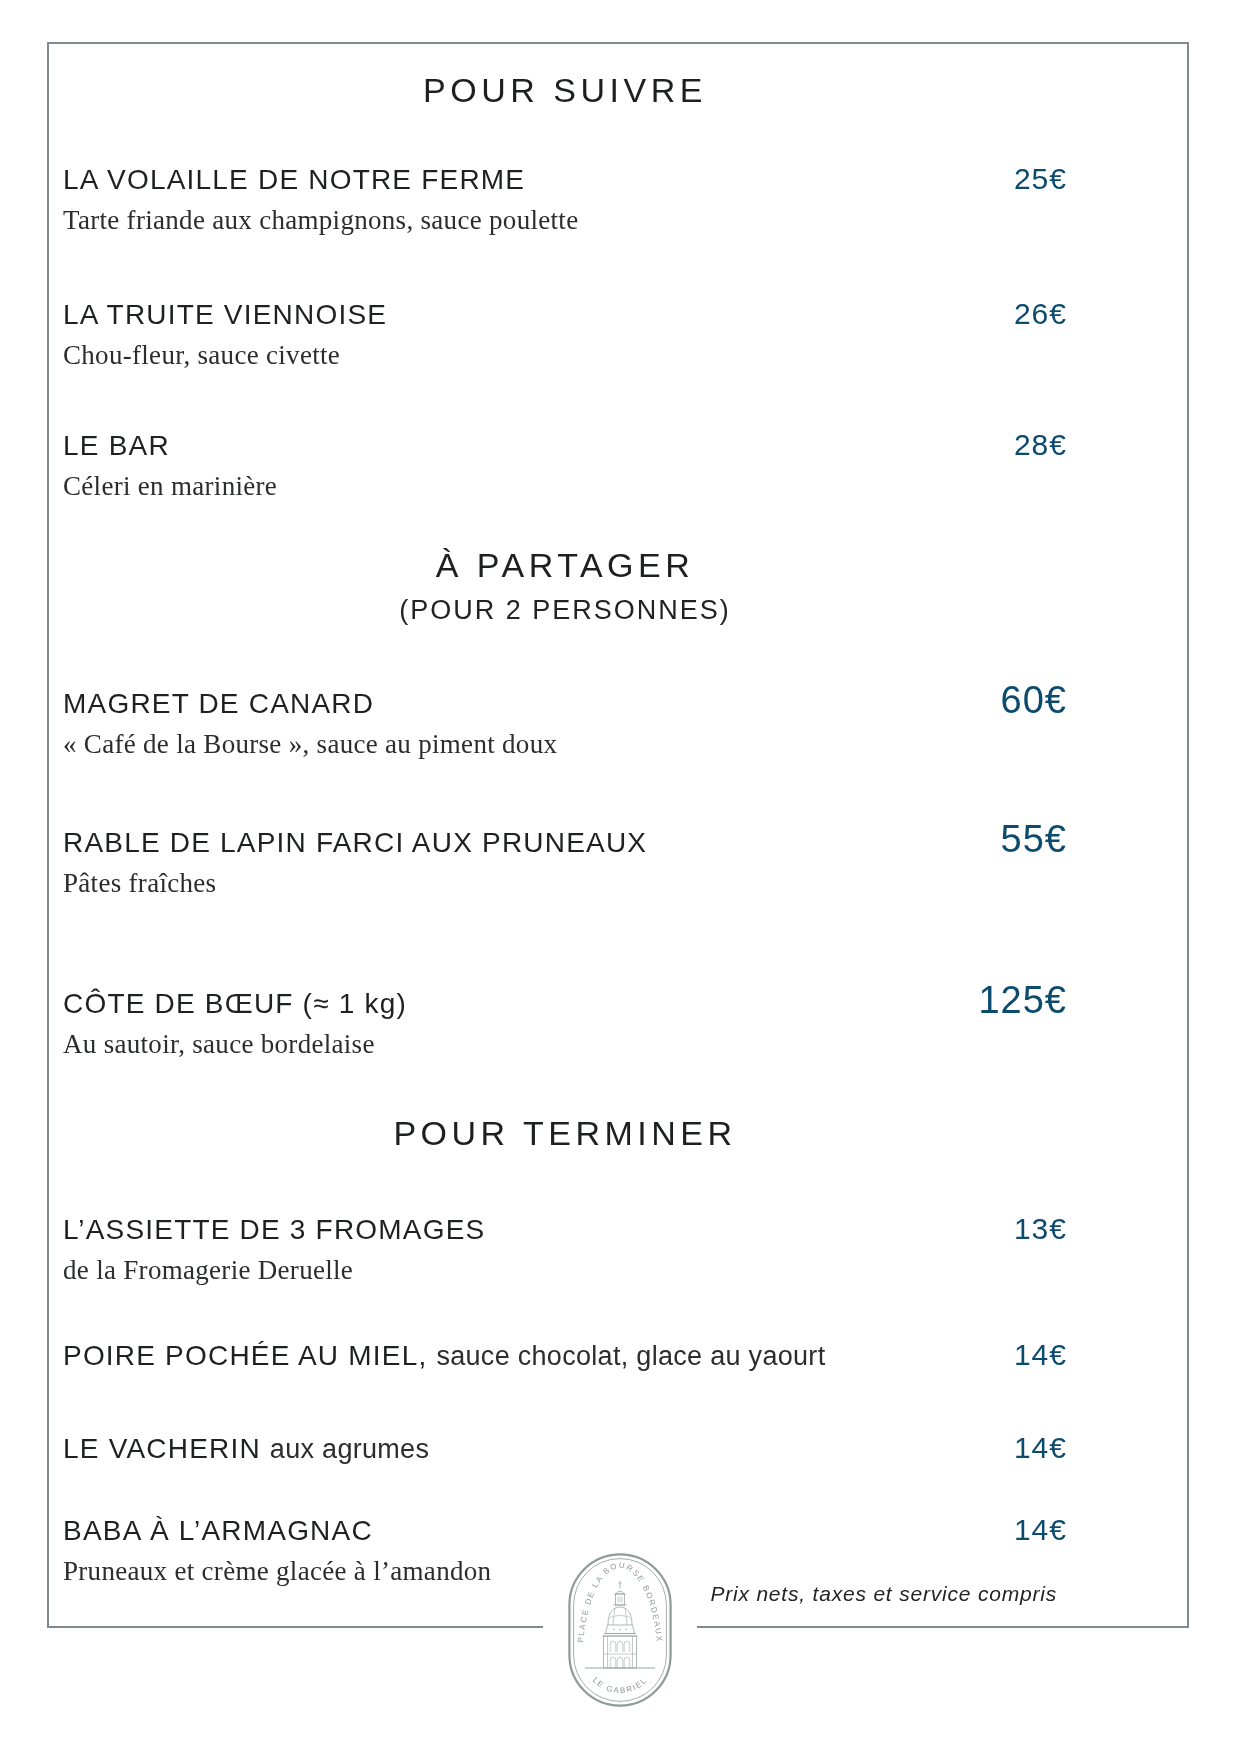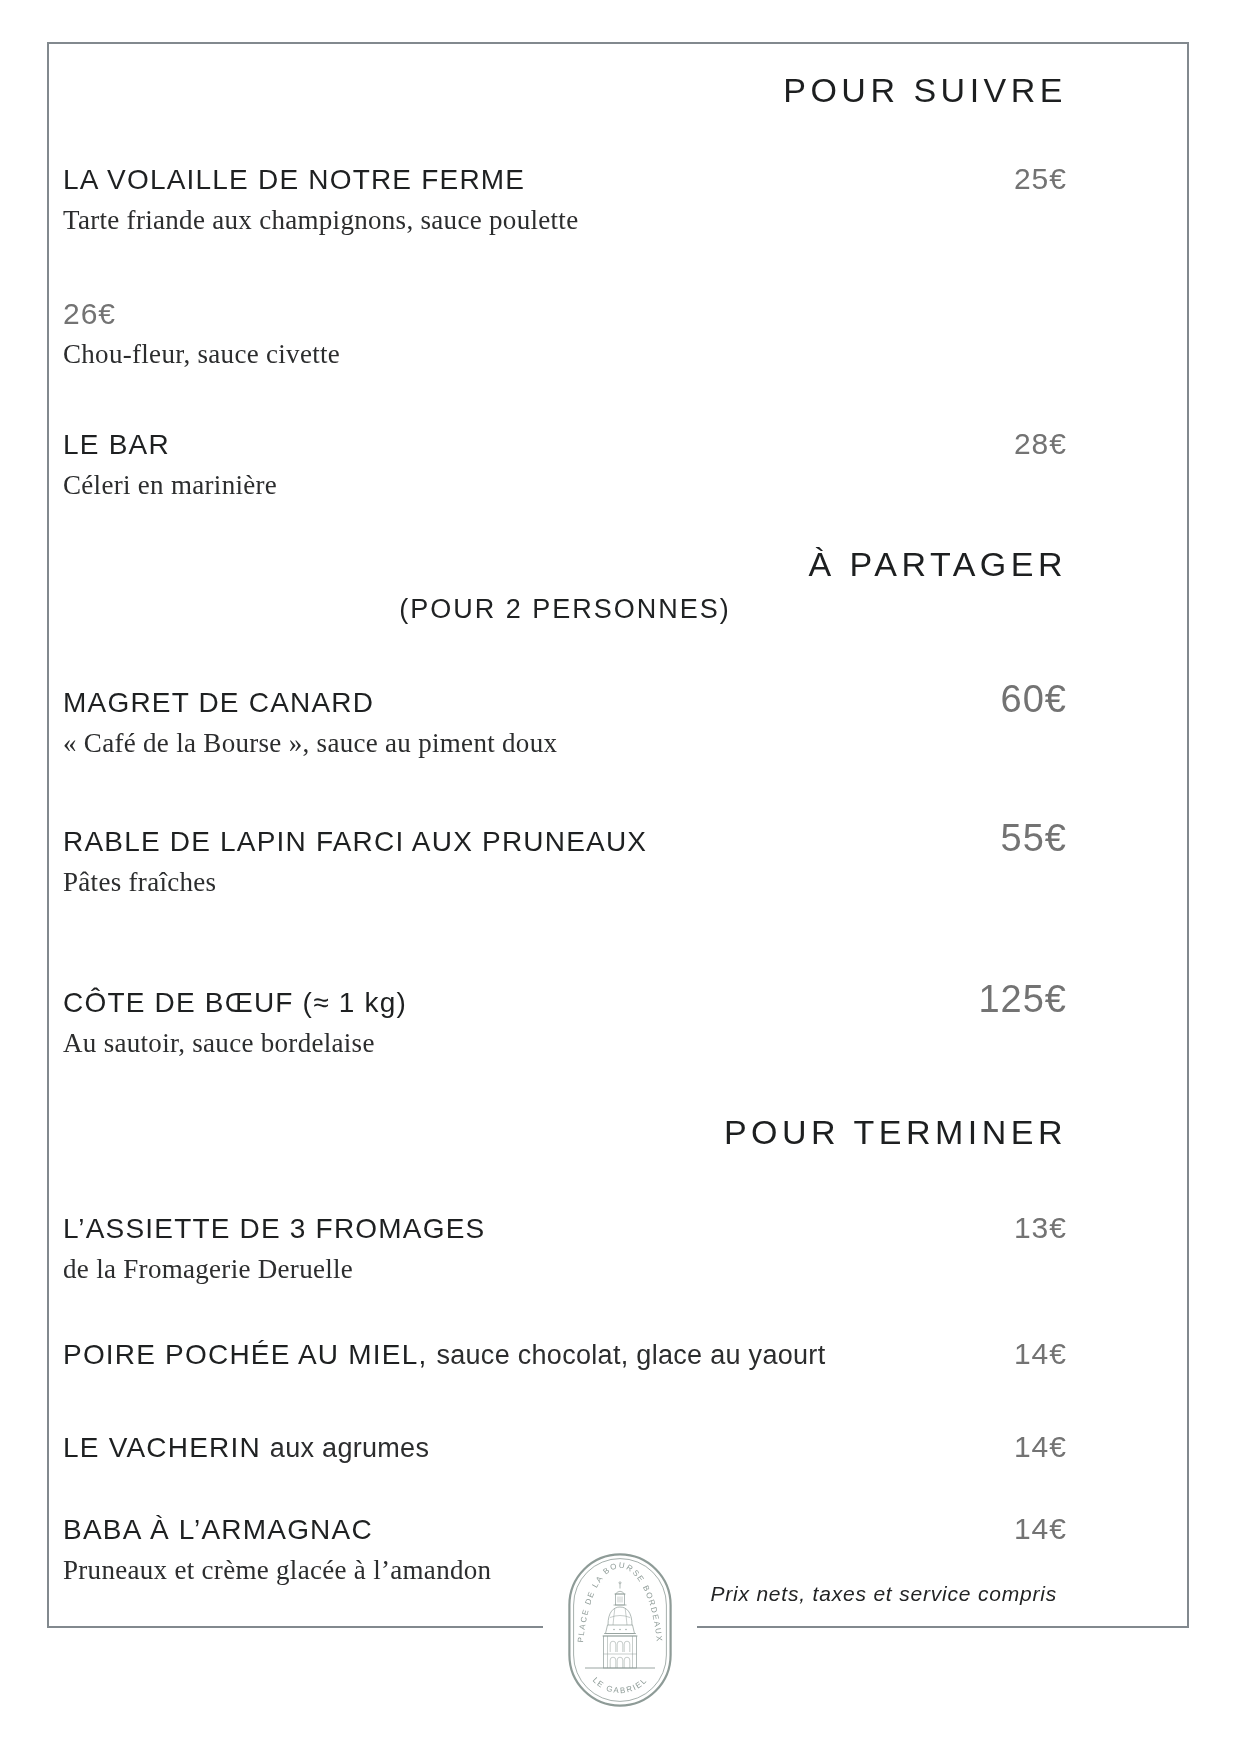--- a/index.html
+++ b/index.html
@@ -13,21 +13,21 @@
   .frame{
     position:absolute;left:47px;top:42px;
     width:1142px;height:1586px;
     border:2px solid #82898e;
     box-sizing:border-box;
   }
   .content{
     position:absolute;left:63px;top:0;width:1004px;
   }
   .sec-title{
-    margin:0;text-align:right;
+    margin:0;text-align:center;
     font-size:34px;font-weight:normal;
     letter-spacing:4.5px;color:#1d1f20;
     line-height:44px;
   }
   .sec-sub{
     margin:0;text-align:center;
     font-size:27px;font-weight:normal;
     letter-spacing:2px;color:#202223;
     line-height:34px;
   }
@@ -36,21 +36,21 @@
     display:flex;justify-content:space-between;align-items:baseline;
     line-height:41px;
   }
   .iname{
     font-size:28px;color:#1e2021;letter-spacing:1.2px;
   }
   .inline-desc{
     font-size:27px;color:#2c2d2e;letter-spacing:0.3px;margin-left:9px;
   }
   .price{
-    font-size:30px;color:#737373;letter-spacing:1px;white-space:nowrap;
+    font-size:30px;color:#0c4a6e;letter-spacing:1px;white-space:nowrap;
   }
   .price-lg{font-size:38px;}
   .desc{
     font-size:27px;color:#2c2d2e;letter-spacing:0.3px;line-height:41px;font-family:Liberation Serif, serif;
   }
   .mt68{margin-top:68px}.mt46{margin-top:46px}.mt52{margin-top:52px}
   .mt48{margin-top:48px}.mt36{margin-top:36px}.mt6{margin-top:6px}
   .mt53{margin-top:53px}.mt54{margin-top:54px}.mt55{margin-top:76px}
   .mt43{margin-top:43px}.mt47{margin-top:47px}
   .footer-note{
@@ -79,20 +79,21 @@
     <div class="item mt46">
       <div class="line1">
         <span class="iname">LA VOLAILLE DE NOTRE FERME</span>
         <span class="price">25€</span>
       </div>
       <div class="desc">Tarte friande aux champignons, sauce poulette</div>
     </div>
 
     <div class="item mt52">
       <div class="line1">
+        <span class="iname">LA TRUITE VIENNOISE</span>
         <span class="price">26€</span>
       </div>
       <div class="desc">Chou-fleur, sauce civette</div>
     </div>
 
     <div class="item mt48">
       <div class="line1">
         <span class="iname">LE BAR</span>
         <span class="price">28€</span>
       </div>

